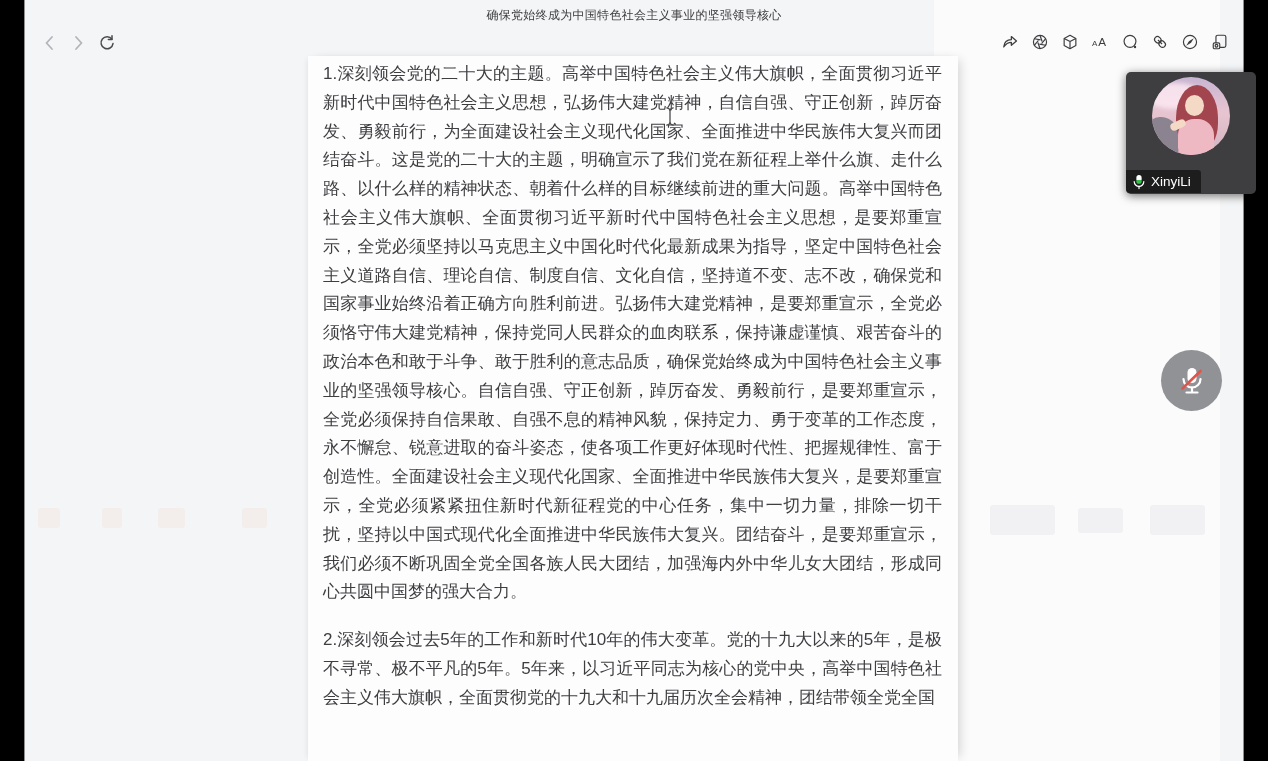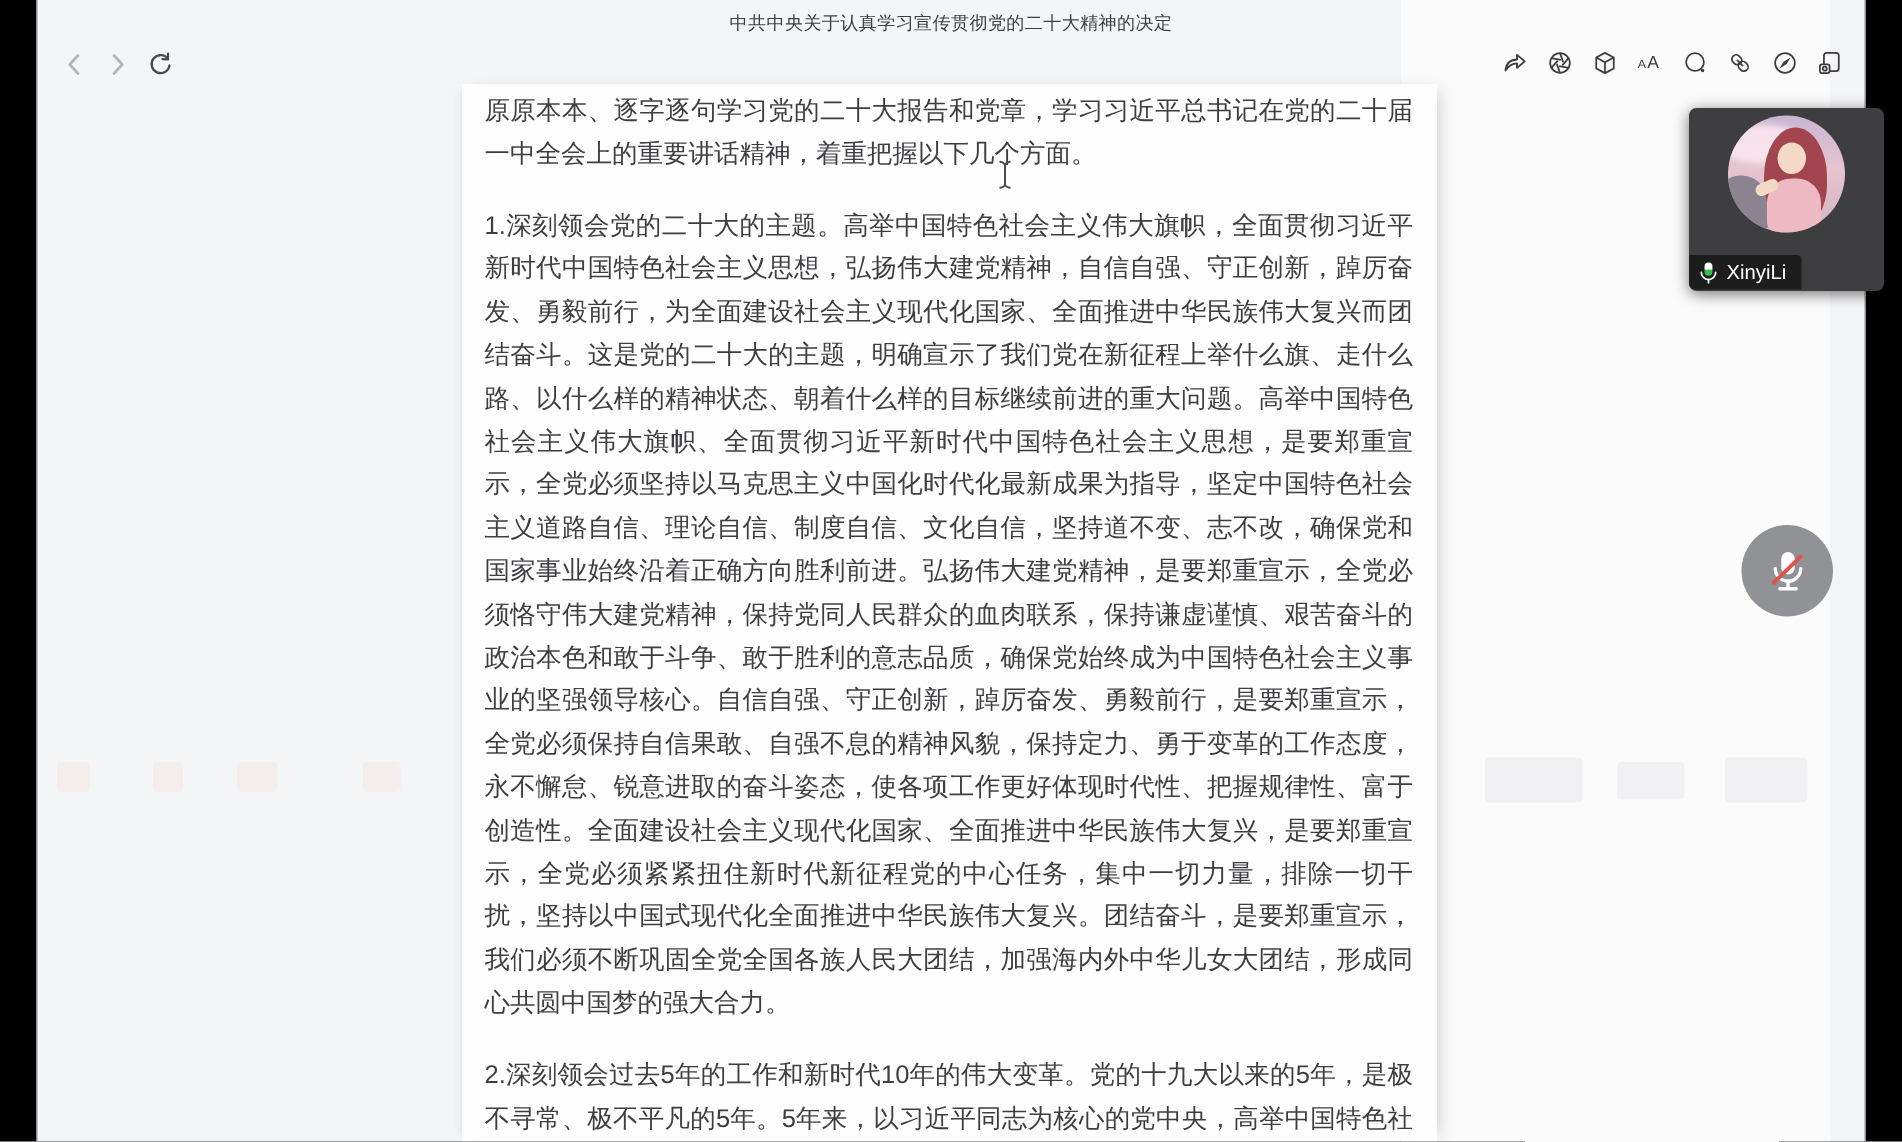--- a/index.html
+++ b/index.html
@@ -87,21 +87,21 @@
     display:flex; align-items:center; justify-content:center; cursor:pointer;
   }
   .mute-btn svg { width:36px; height:36px; }
 </style>
 </head>
 <body>
 
 <div class="screen">
   <div class="right-zone"></div>
 
-  <div class="doc-title">中共中央关于认真学习宣传贯彻党的二十大精神的决定</div>
+  <div class="doc-title">确保党始终成为中国特色社会主义事业的坚强领导核心</div>
 
   <div class="nav-btn nav-back">
     <span><svg viewBox="0 0 18 18">
           <path d="M11 3 L5.5 9 L11 15" fill="none" stroke="#b2b5b9" stroke-width="1.8" stroke-linecap="round" stroke-linejoin="round"></path>
         </svg></span>
   </div>
   <div class="nav-btn nav-forward">
     <span><svg viewBox="0 0 18 18">
           <path d="M7 3 L12.5 9 L7 15" fill="none" stroke="#b2b5b9" stroke-width="1.8" stroke-linecap="round" stroke-linejoin="round"></path>
         </svg></span>
@@ -175,21 +175,20 @@
   <div class="ghost warm" style="left:13px;  top:508px; width:22px; height:20px;"></div>
   <div class="ghost warm" style="left:77px;  top:508px; width:20px; height:20px;"></div>
   <div class="ghost warm" style="left:133px; top:508px; width:27px; height:20px;"></div>
   <div class="ghost warm" style="left:217px; top:508px; width:25px; height:20px;"></div>
   <div class="ghost cool" style="left:965px;  top:505px; width:65px; height:30px;"></div>
   <div class="ghost cool" style="left:1053px; top:508px; width:45px; height:25px;"></div>
   <div class="ghost cool" style="left:1125px; top:505px; width:55px; height:30px;"></div>
 
   <div class="page">
     <div class="doc">
-      <p>原原本本、逐字逐句学习党的二十大报告和党章，学习习近平总书记在党的二十届一中全会上的重要讲话精神，着重把握以下几个方面。</p>
       <p>1.深刻领会党的二十大的主题。高举中国特色社会主义伟大旗帜，全面贯彻习近平新时代中国特色社会主义思想，弘扬伟大建党精神，自信自强、守正创新，踔厉奋发、勇毅前行，为全面建设社会主义现代化国家、全面推进中华民族伟大复兴而团结奋斗。这是党的二十大的主题，明确宣示了我们党在新征程上举什么旗、走什么路、以什么样的精神状态、朝着什么样的目标继续前进的重大问题。高举中国特色社会主义伟大旗帜、全面贯彻习近平新时代中国特色社会主义思想，是要郑重宣示，全党必须坚持以马克思主义中国化时代化最新成果为指导，坚定中国特色社会主义道路自信、理论自信、制度自信、文化自信，坚持道不变、志不改，确保党和国家事业始终沿着正确方向胜利前进。弘扬伟大建党精神，是要郑重宣示，全党必须恪守伟大建党精神，保持党同人民群众的血肉联系，保持谦虚谨慎、艰苦奋斗的政治本色和敢于斗争、敢于胜利的意志品质，确保党始终成为中国特色社会主义事业的坚强领导核心。自信自强、守正创新，踔厉奋发、勇毅前行，是要郑重宣示，全党必须保持自信果敢、自强不息的精神风貌，保持定力、勇于变革的工作态度，永不懈怠、锐意进取的奋斗姿态，使各项工作更好体现时代性、把握规律性、富于创造性。全面建设社会主义现代化国家、全面推进中华民族伟大复兴，是要郑重宣示，全党必须紧紧扭住新时代新征程党的中心任务，集中一切力量，排除一切干扰，坚持以中国式现代化全面推进中华民族伟大复兴。团结奋斗，是要郑重宣示，我们必须不断巩固全党全国各族人民大团结，加强海内外中华儿女大团结，形成同心共圆中国梦的强大合力。</p>
       <p>2.深刻领会过去5年的工作和新时代10年的伟大变革。党的十九大以来的5年，是极不寻常、极不平凡的5年。5年来，以习近平同志为核心的党中央，高举中国特色社会主义伟大旗帜，全面贯彻党的十九大和十九届历次全会精神，团结带领全党全国</p>
     </div>
   </div>
 
   <div class="ibeam">
     <svg width="10" height="21" viewBox="0 0 10 21" fill="none" stroke="#4c4c4e" stroke-width="1.3" stroke-linecap="round">
       <path d="M1.8 1.8 Q5 2.6 5 4.4 V16.6 Q5 18.4 1.8 19.2"></path>
       <path d="M8.2 1.8 Q5 2.6 5 4.4"></path>
       <path d="M8.2 19.2 Q5 18.4 5 16.6"></path>

